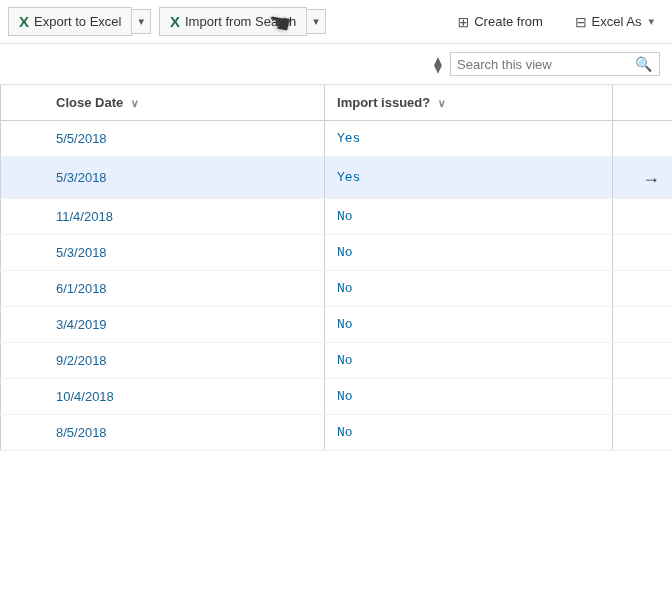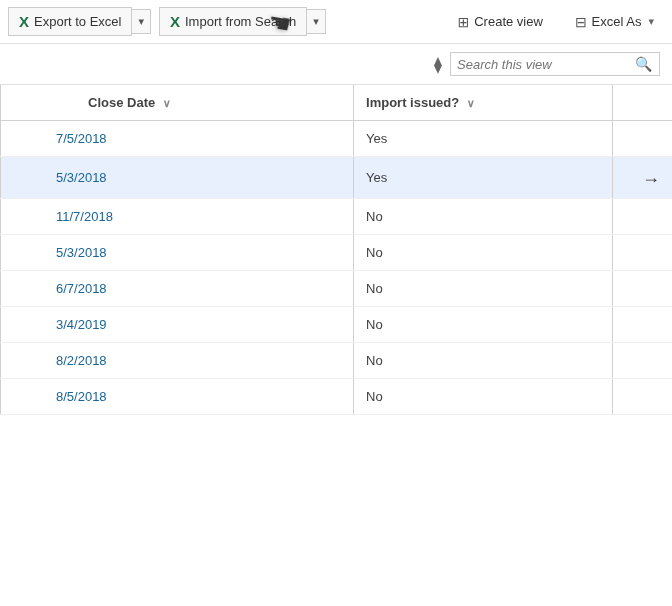--- a/index.html
+++ b/index.html
@@ -78,21 +78,20 @@
       background: #fff;
       padding: 3px 6px;
       width: 210px;
     }
     .search-input-wrapper input {
       border: none;
       outline: none;
       font-size: 13px;
       width: 100%;
       color: #404040;
-      font-style: italic;
     }
     .search-icon { color: #888; font-size: 14px; cursor: pointer; }
 
     
     .table-container {
       overflow-x: auto;
     }
     table {
       width: 100%;
       border-collapse: collapse;
@@ -103,33 +102,33 @@
     th {
       padding: 10px 12px;
       text-align: left;
       font-weight: 600;
       font-size: 13px;
       color: #444;
       border-right: 1px solid #d0d0d0;
       white-space: nowrap;
       user-select: none;
     }
-    th:first-child { padding-left: 87px; border-left: 1px solid #d0d0d0; }
+    th:first-child { padding-left: 55px; border-left: 1px solid #d0d0d0; }
     th:last-child { border-right: none; }
     th .sort-icon { font-size: 11px; color: #888; margin-left: 4px; }
     td {
       padding: 10px 12px;
       font-size: 13px;
       border-bottom: 1px solid #efefef;
       border-right: 1px solid #d0d0d0;
       color: #1a6496;
     }
     td:first-child { padding-left: 55px; border-left: 1px solid #d0d0d0; }
     td:last-child { border-right: none; }
-    td.no-color { color: #404040; }
+    td.no-color { color: #0369a1; font-family: Liberation Mono, monospace; }
     tr.highlighted { background: #e8f0fe; }
     .arrow-cell {
       text-align: right;
       color: #333;
       font-size: 16px;
     }
     .resize-handle {
       position: absolute;
       right: 0; top: 0; bottom: 0;
       width: 4px;
@@ -169,21 +168,21 @@
     <span>Import from Search</span>
   </button>
   <button class="toolbar-btn-arrow">
     <span>▾</span>
   </button>
 
   <div class="toolbar-right">
 
     <button class="toolbar-btn-plain">
       <span style="font-size:14px; color:#555;">⊞</span>
-      <span>Create view</span>
+      <span>Create from</span>
     </button>
 
     <button class="toolbar-btn-plain">
       <span style="font-size:14px; color:#555;">⊟</span>
       <span>Excel As</span>
       <span style="font-size:11px; color:#666; margin-left:2px;">▾</span>
     </button>
   </div>
 </div>
 
@@ -209,51 +208,56 @@
         <th>
           <span>Import issued?</span>
           <span class="sort-icon">∨</span>
           <div class="resize-handle"></div>
         </th>
         <th style="width:60px; border-right:none;"></th>
       </tr>
     </thead>
     <tbody id="table-body">
     <tr>
-          <td>7/5/2018</td>
+          <td>5/5/2018</td>
           <td class="no-color">Yes</td>
           <td class="arrow-cell"></td>
         </tr>
         <tr class="highlighted">
           <td>5/3/2018</td>
           <td class="no-color">Yes</td>
           <td class="arrow-cell"><span style="font-size:18px; color:#333;">→</span></td>
         </tr>
         <tr>
-          <td>11/7/2018</td>
+          <td>11/4/2018</td>
           <td class="no-color">No</td>
           <td class="arrow-cell"></td>
         </tr>
         <tr>
           <td>5/3/2018</td>
           <td class="no-color">No</td>
           <td class="arrow-cell"></td>
         </tr>
         <tr>
-          <td>6/7/2018</td>
+          <td>6/1/2018</td>
           <td class="no-color">No</td>
           <td class="arrow-cell"></td>
         </tr>
         <tr>
           <td>3/4/2019</td>
           <td class="no-color">No</td>
           <td class="arrow-cell"></td>
         </tr>
         <tr>
-          <td>8/2/2018</td>
+          <td>9/2/2018</td>
+          <td class="no-color">No</td>
+          <td class="arrow-cell"></td>
+        </tr>
+        <tr>
+          <td>10/4/2018</td>
           <td class="no-color">No</td>
           <td class="arrow-cell"></td>
         </tr>
         <tr>
           <td>8/5/2018</td>
           <td class="no-color">No</td>
           <td class="arrow-cell"></td>
         </tr>
       </tbody>
   </table>

